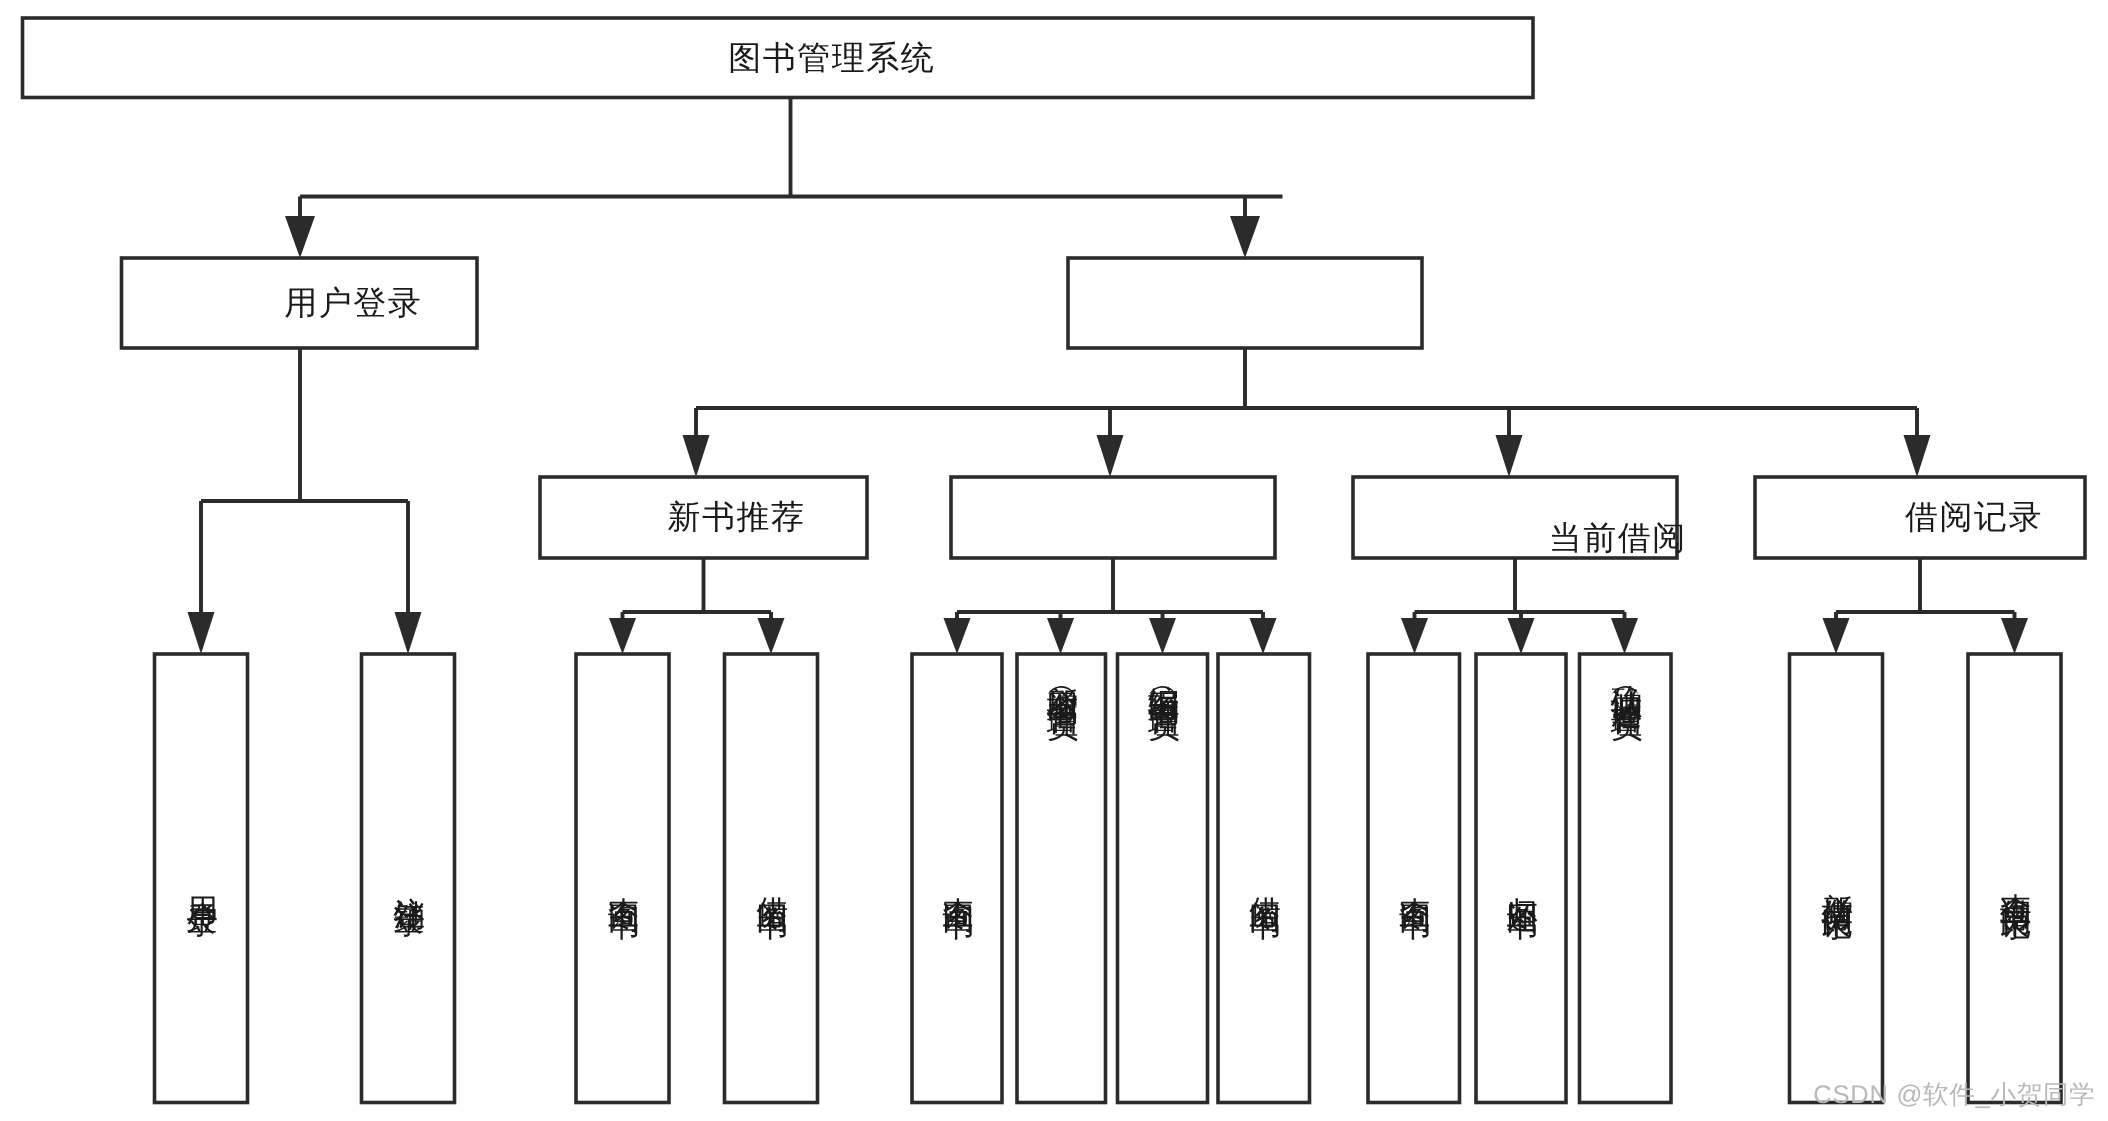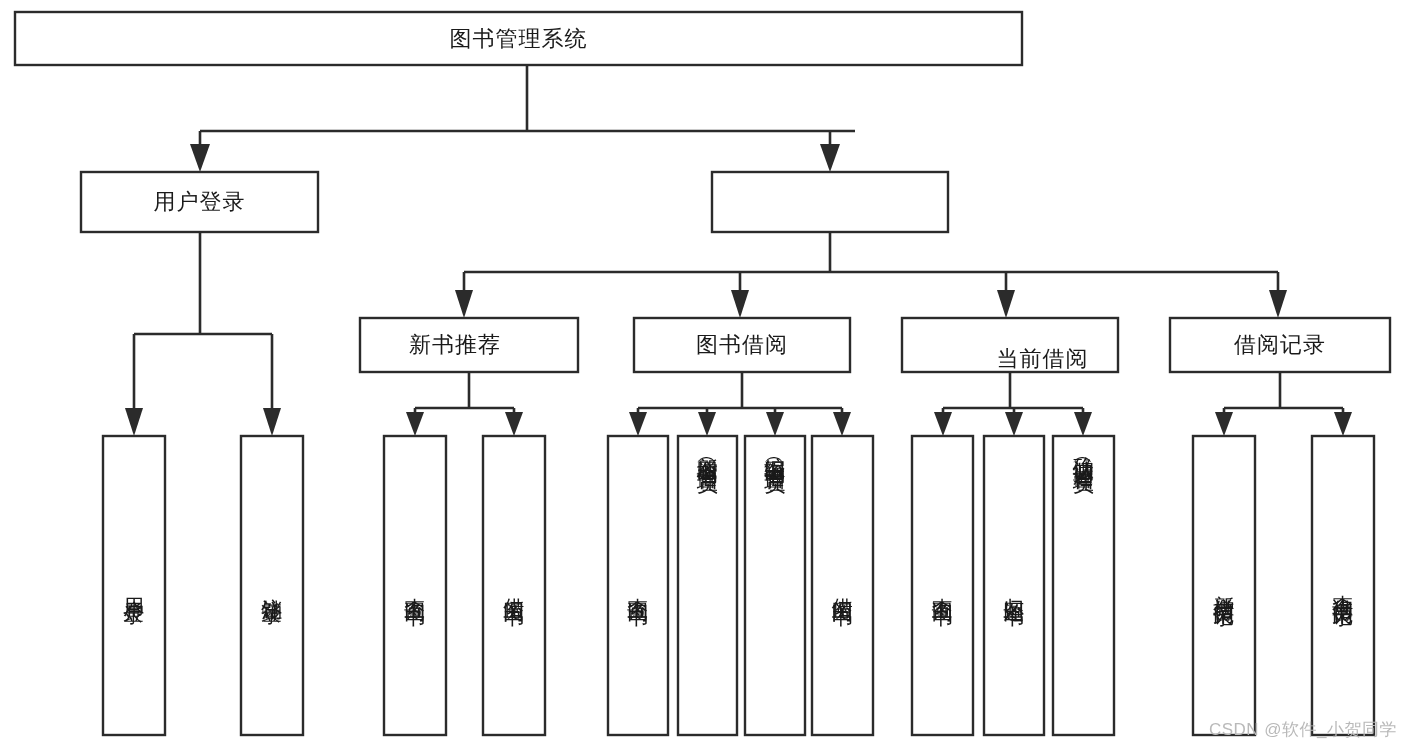--- a/index.html
+++ b/index.html
@@ -56,20 +56,21 @@
     color: #1a1a1a;
     letter-spacing: 2.5px;
     white-space: nowrap;
   }
   .hlabel-wrap {
     position: absolute;
     display: flex;
     align-items: center;
     justify-content: center;
     pointer-events: none;
+    padding-left: 36px;
   }
   .hlabel-text {
     font-family: "Liberation Sans", "DejaVu Sans", sans-serif;
     font-size: 22px;
     color: #1a1a1a;
     letter-spacing: 1px;
     white-space: nowrap;
   }
   #watermark {
     position: absolute;
@@ -191,23 +192,20 @@
     <span class="hlabel-text">图书管理系统</span>
   </div>
 
   <div class="hlabel-wrap" style="left:81px; top:172px; width:237px; height:60px;">
     <span class="hlabel-text">用户登录</span>
   </div>
 
   <div class="hlabel-wrap" style="left:346px; top:318px; width:218px; height:54px;">
     <span class="hlabel-text">新书推荐</span>
   </div>
-  <div class="hlabel-wrap" style="left:634px; top:318px; width:216px; height:54px;">
-    <span class="hlabel-text">图书借阅</span>
-  </div>
   <div class="hlabel-wrap" style="left:902px; top:332px; width:243px; height:54px;margin-left:19px;">
     <span class="hlabel-text">当前借阅</span>
   </div>
   <div class="hlabel-wrap" style="left:1170px; top:318px; width:220px; height:54px;">
     <span class="hlabel-text">借阅记录</span>
   </div>
 
   <div class="vlabel-wrap" style="left:103px; top:436px; width:62px; height:299px;">
     <span class="vlabel-text">用户登录</span>
   </div>

